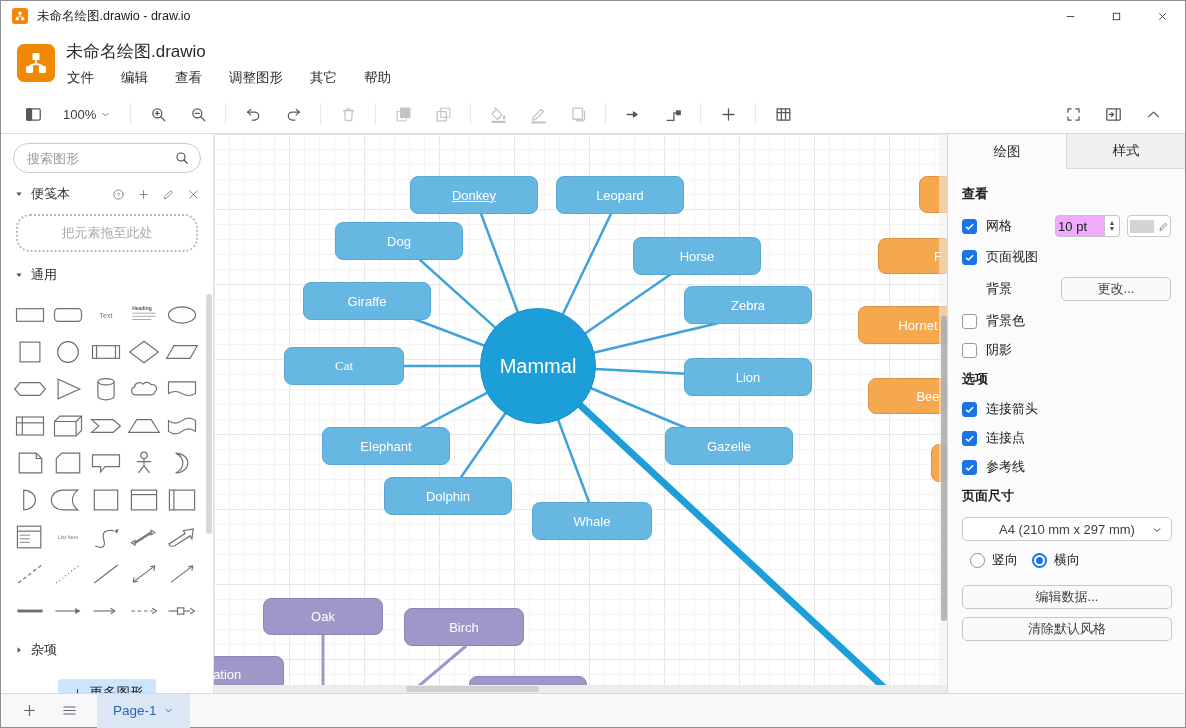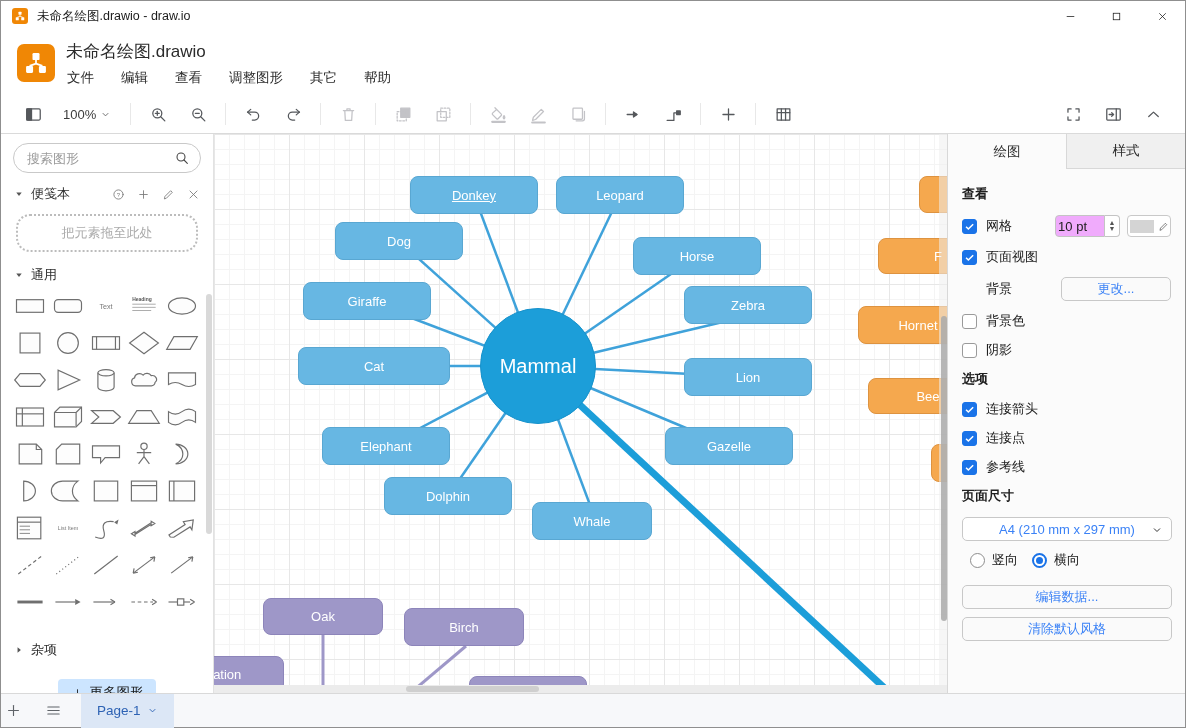--- a/index.html
+++ b/index.html
@@ -42,21 +42,21 @@
 #searchwrap{margin:9px 12px 4px;position:relative}
 #searchinput{width:100%;height:30px;border:1px solid #c9c9c9;border-radius:15px;padding:0 32px 0 13px;font-size:13px;color:#a21caf;font-family:"Liberation Sans",sans-serif;outline:none;background:#fff}
 #searchinput::placeholder{color:#9a9a9a}
 #searchwrap .ic{position:absolute;right:11px;top:7px;width:16px;height:16px;color:#444}
 .secthead{display:flex;align-items:center;padding:8px 13px 4px;font-size:13px;color:#2d2d2d;gap:7px}
 .secthead .tri{width:10px;height:10px;color:#555;flex:0 0 auto}
 .secthead .tools{margin-left:auto;display:flex;gap:12px;color:#7a7a7a}
 .secthead .tools .ic{width:13px;height:13px}
 #dropzone{margin:7px 15px 6px;height:38px;border:2px dotted #bcbcbc;border-radius:14px;display:flex;align-items:center;justify-content:center;color:#ababab;font-size:13px}
 #shapegrid{padding:4px 8px 0 10px;display:grid;grid-template-columns:repeat(5,38px);grid-auto-rows:37px;justify-content:start}
-.shape{display:flex;align-items:flex-start;justify-content:center}
+.shape{display:flex;align-items:flex-end;justify-content:center}
 .shape svg{width:36px;height:28px;stroke:#6f6f6f;fill:#fdfdfd;stroke-width:1.3}
 #morebtn{margin:16px auto 0;width:98px;height:28px;background:#CCE5FF;border-radius:4px;display:flex;align-items:center;justify-content:center;gap:6px;font-size:13.5px;color:#161616}
 #morebtn .ic{width:13px;height:13px;color:#161616}
 #sb-scroll{position:absolute;right:1px;top:160px;width:6px;height:240px;border-radius:3px;background:#d9d9d9}
 
 
 #canvas{position:absolute;left:213px;top:0;bottom:0;width:735px;background:#f5f5f5}
 #gridwrap{position:absolute;left:0;top:0;width:735px;height:553px;overflow:hidden;background:#fff;
 background-image:linear-gradient(#e7e7e7 1px,transparent 1px),linear-gradient(90deg,#e7e7e7 1px,transparent 1px),linear-gradient(#f4f4f4 1px,transparent 1px),linear-gradient(90deg,#f4f4f4 1px,transparent 1px);
 background-size:75px 75px,75px 75px,15px 15px,15px 15px;border-bottom:1px solid #dcdcdc}
@@ -84,33 +84,33 @@
 .cb svg{width:11px;height:11px;display:none}
 .cb.on svg{display:block}
 .cblabel{margin-left:9px}
 .indent{margin-left:24px}
 #gridsize{margin-left:auto;display:flex;align-items:center}
 #gridsizebox{width:50px;height:22px;border:1px solid #c4c4c4;border-radius:4px 0 0 4px;background:#f0abfc;display:flex;align-items:center;justify-content:flex-end;padding-right:17px;font-size:13px}
 #spinner{width:15px;height:22px;border:1px solid #c4c4c4;border-left:none;border-radius:0 4px 4px 0;background:#fff;display:flex;flex-direction:column;align-items:center;justify-content:center;font-size:7px;color:#555;line-height:6px}
 #gridcolor{margin-left:7px;width:44px;height:22px;border:1px solid #c9c9c9;border-radius:4px;background:#fff;display:flex;align-items:center;justify-content:center;gap:4px}
 #gridswatch{width:24px;height:13px;background:#d4d4d4}
 #gridcolor .ic{width:11px;height:11px;color:#555}
-.pbtn{height:24px;border:1px solid #c8c8c8;border-radius:5px;background:#fafafa;display:flex;align-items:center;justify-content:center;font-size:13px;color:#3b82f6}
+.pbtn{height:24px;border:1px solid #c8c8c8;border-radius:5px;background:#fafafa;display:flex;align-items:center;justify-content:center;font-size:13px;color:#404040}
 #changebtn{margin-left:auto;width:110px}
 #pageselect{width:210px;position:relative;margin-bottom:10px;background:#fff}
 #pageselect .ic{position:absolute;right:8px;top:6px;width:12px;height:12px;color:#333}
 .radio{width:15px;height:15px;border-radius:50%;border:1px solid #8d8d8d;background:#fff;flex:0 0 auto}
 .radio.on{border:2px solid #1A73E8;display:flex;align-items:center;justify-content:center}
 .radio.on::after{content:"";width:7px;height:7px;border-radius:50%;background:#1A73E8}
 .rlabel{margin:0 14px 0 7px}
 #radiorow{display:flex;align-items:center;margin:2px 0 16px 8px}
 .wide{width:210px;margin-bottom:8px}
 
 
-#footer{position:absolute;left:0;right:0;bottom:0;height:34px;background:#f7f8fa;border-top:1px solid #d9d9d9;display:flex;align-items:center;padding-left:0}
+#footer{position:absolute;left:0;right:0;bottom:0;height:34px;background:#f7f8fa;border-top:1px solid #d9d9d9;display:flex;align-items:center;padding-left:16px}
 #footer .fbtn{width:24px;height:24px;display:flex;align-items:center;justify-content:center;color:#5f6368;margin-right:16px}
 #footer .fbtn svg{width:17px;height:17px}
 #pagetab{height:34px;padding:0 16px;background:#DCE7F6;color:#2D62B4;font-size:13.5px;display:flex;align-items:center;gap:6px}
 #pagetab .ic{width:11px;height:11px}
 .ic svg{width:100%;height:100%;display:block}
 </style>
 </head>
 <body>
 
 <div id="app">
@@ -647,21 +647,21 @@
             <line x1="109" y1="501" x2="109" y2="556" stroke="#9E97C8" stroke-width="3"></line>
             <line x1="252" y1="512" x2="200" y2="556" stroke="#9E97C8" stroke-width="3"></line>
           </svg>
         <div id="nodes">
             <div class="node blue" style="left: 196px; top: 42px; width: 128px; height: 38px; text-decoration: underline;">Donkey</div>
             <div class="node blue" style="left: 342px; top: 42px; width: 128px; height: 38px;">Leopard</div>
             <div class="node blue" style="left: 121px; top: 88px; width: 128px; height: 38px;">Dog</div>
             <div class="node blue" style="left: 419px; top: 103px; width: 128px; height: 38px;">Horse</div>
             <div class="node blue" style="left: 89px; top: 148px; width: 128px; height: 38px;">Giraffe</div>
             <div class="node blue" style="left: 470px; top: 152px; width: 128px; height: 38px;">Zebra</div>
-            <div class="node blue" style="left: 84px; top: 213px; width: 152px; height: 38px;">Cat</div>
+            <div class="node blue" style="left: 70px; top: 213px; width: 120px; height: 38px; font-family: Liberation Serif, serif;">Cat</div>
             <div class="node blue" style="left: 470px; top: 224px; width: 128px; height: 38px;">Lion</div>
             <div class="node blue" style="left: 108px; top: 293px; width: 128px; height: 38px;">Elephant</div>
             <div class="node blue" style="left: 451px; top: 293px; width: 128px; height: 38px;">Gazelle</div>
             <div class="node blue" style="left: 170px; top: 343px; width: 128px; height: 38px;">Dolphin</div>
             <div class="node blue" style="left: 318px; top: 368px; width: 120px; height: 38px;">Whale</div>
             <div class="node orange" style="left: 705px; top: 42px; width: 120px; height: 37px;"></div>
             <div class="node orange" style="left: 664px; top: 104px; width: 120px; height: 36px;">F</div>
             <div class="node orange" style="left: 644px; top: 172px; width: 120px; height: 38px;">Hornet</div>
             <div class="node orange" style="left: 654px; top: 244px; width: 120px; height: 36px;">Bee</div>
             <div class="node orange" style="left: 717px; top: 310px; width: 120px; height: 38px;"></div>

